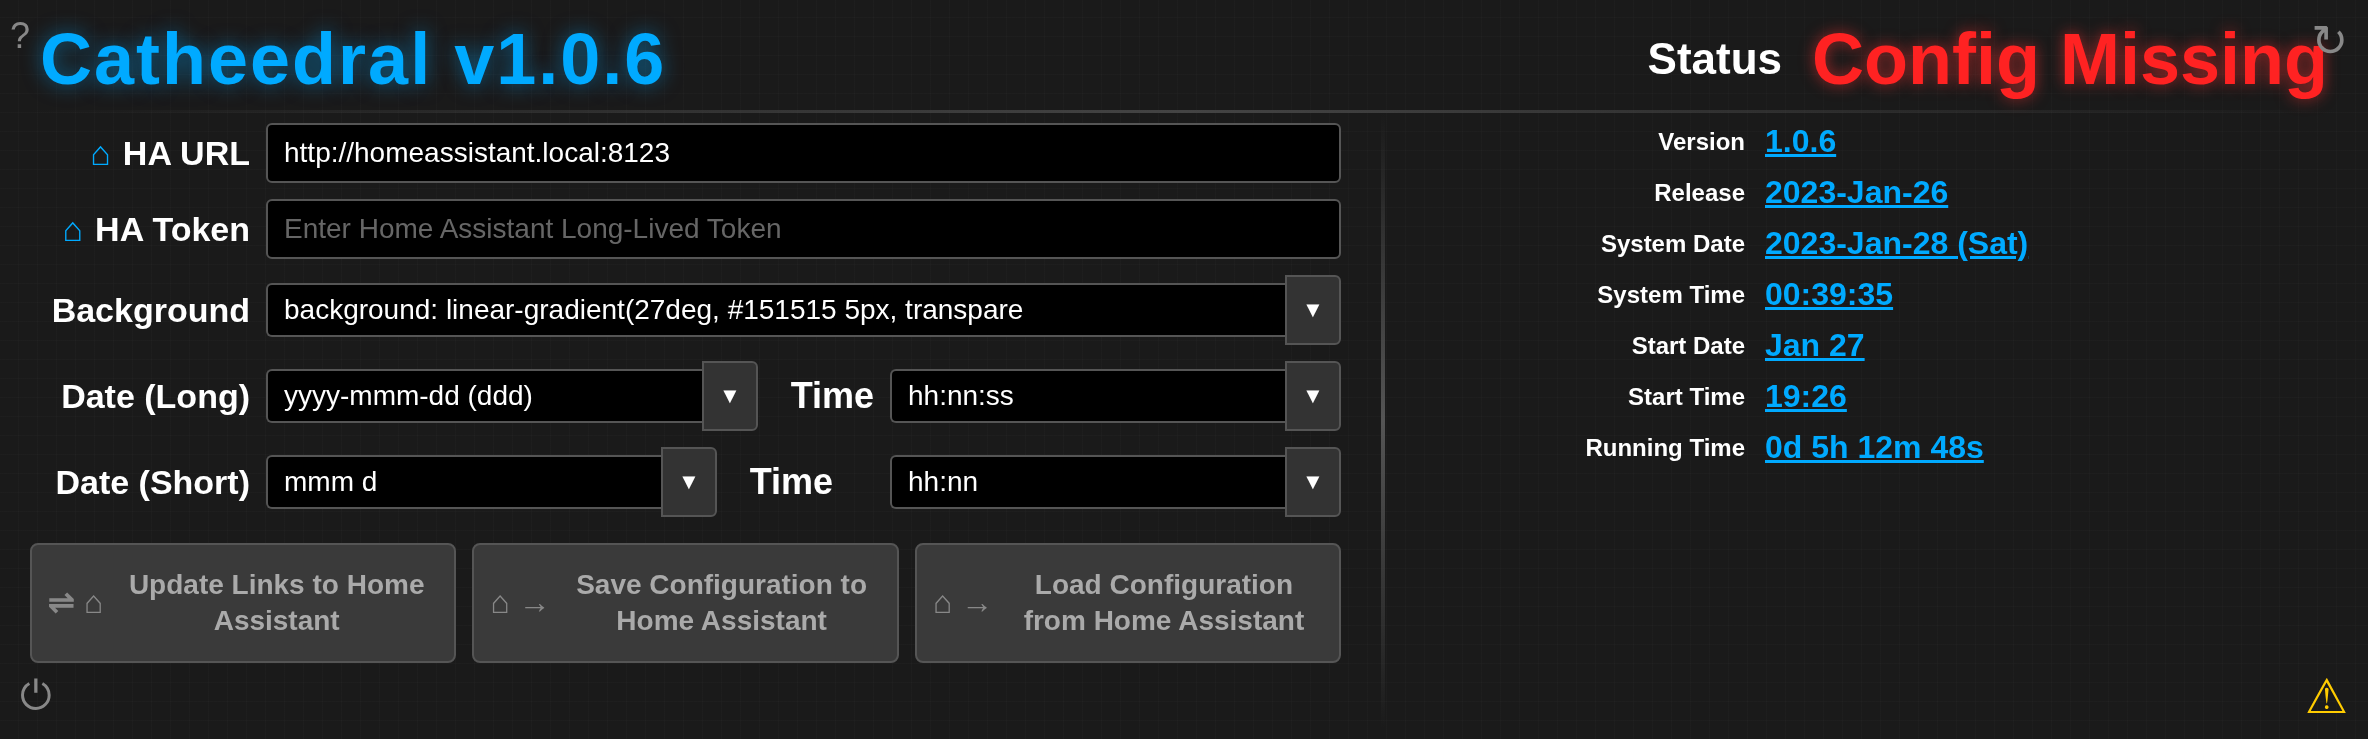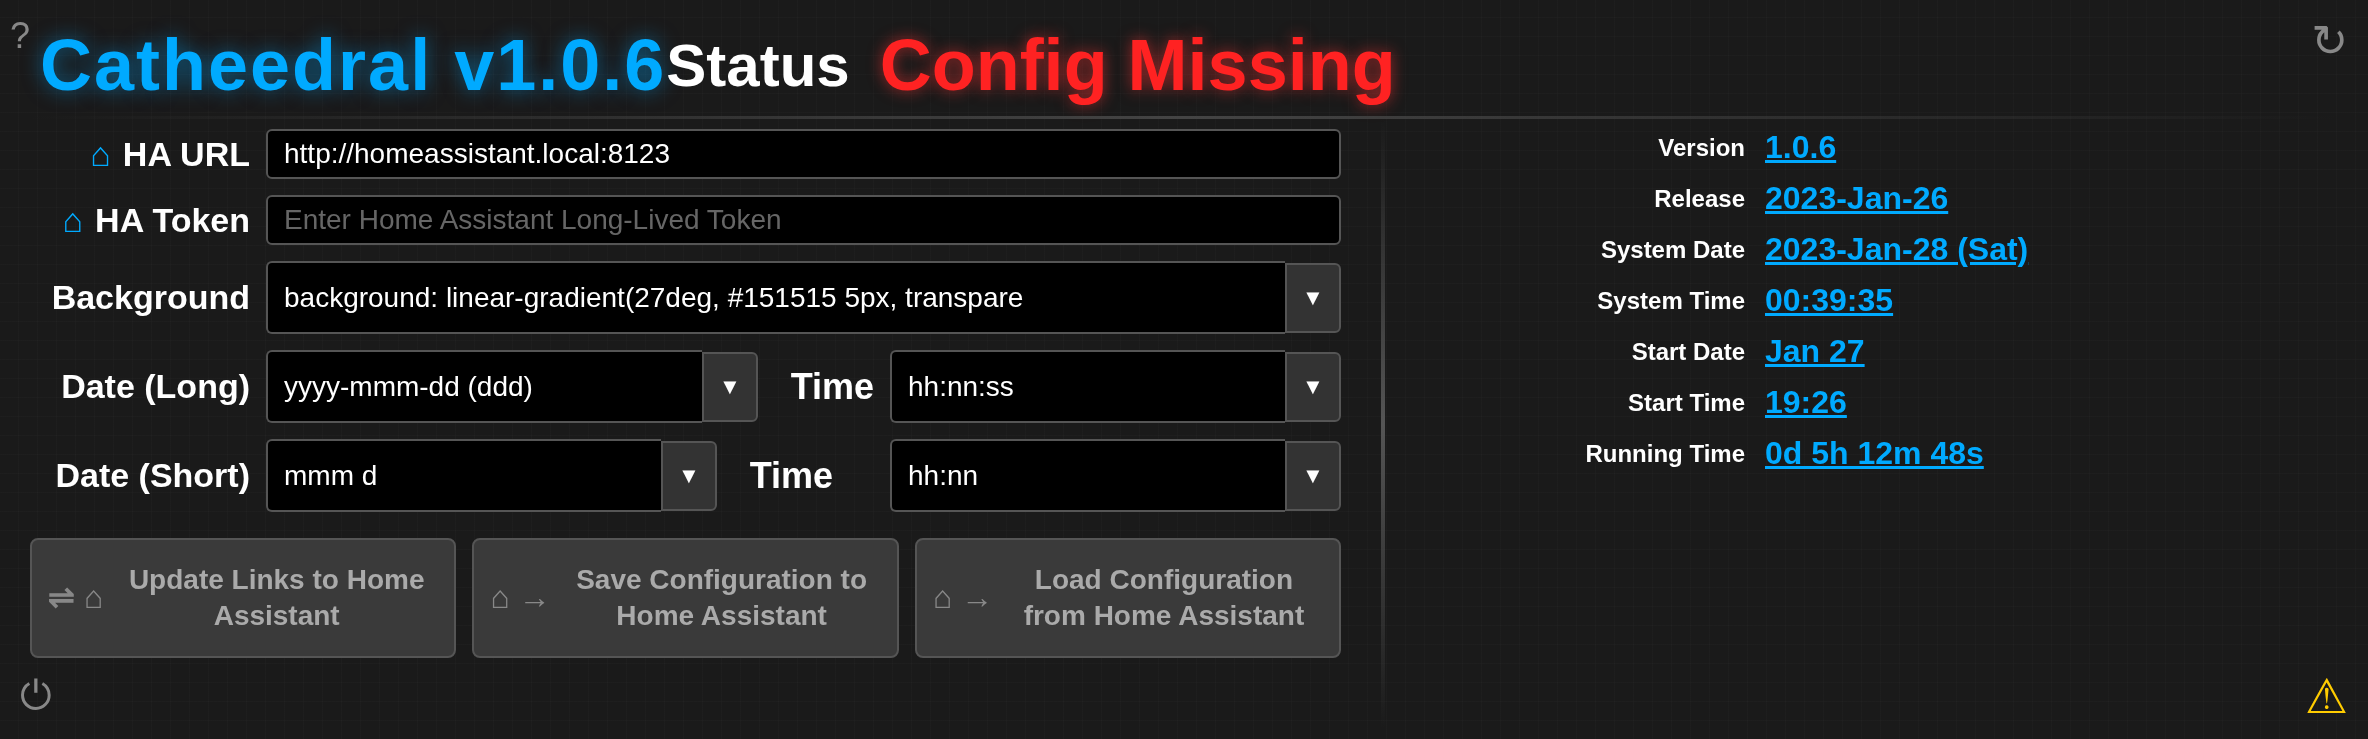--- a/index.html
+++ b/index.html
@@ -25,40 +25,40 @@
       );
       display: flex;
       flex-direction: column;
       position: relative;
     }
 
     
     .header {
       display: flex;
       align-items: center;
-      justify-content: flex-start;
-      padding: 24px 40px 10px 40px;
+      justify-content: space-between;
+      padding: 18px 40px 10px 40px;
     }
 
     .app-title {
       font-size: 72px;
       font-weight: bold;
       color: #00aaff;
       text-shadow: 0 0 20px rgba(0,170,255,0.5);
       letter-spacing: 2px;
     }
 
     .status-area {
       display: flex;
       align-items: center;
       gap: 30px;
     }
 
     .status-label {
-      font-size: 60px;
+      font-size: 44px;
       font-weight: bold;
       color: #ffffff;
     }
 
     .status-value {
       font-size: 72px;
       font-weight: bold;
       color: #ff2222;
       text-shadow: 0 0 15px rgba(255,50,50,0.6);
     }
@@ -117,21 +117,21 @@
       color: #ffffff;
     }
 
     .ha-icon {
       color: #00aaff;
       font-size: 34px;
     }
 
     .field-input {
       flex: 1;
-      height: 50px;
+      height: 60px;
       background: #000000;
       border: 2px solid #555;
       border-radius: 6px;
       color: #ffffff;
       font-size: 28px;
       padding: 0 16px;
       outline: none;
     }
 
     .field-input::placeholder {
@@ -139,21 +139,21 @@
     }
 
     .input-with-dropdown {
       display: flex;
       align-items: center;
       gap: 0;
     }
 
     .input-with-dropdown input {
       flex: 1;
-      height: 73px;
+      height: 54px;
       background: #000000;
       border: 2px solid #555;
       border-right: none;
       border-radius: 6px 0 0 6px;
       color: #ffffff;
       font-size: 28px;
       padding: 0 16px;
       outline: none;
     }
 

